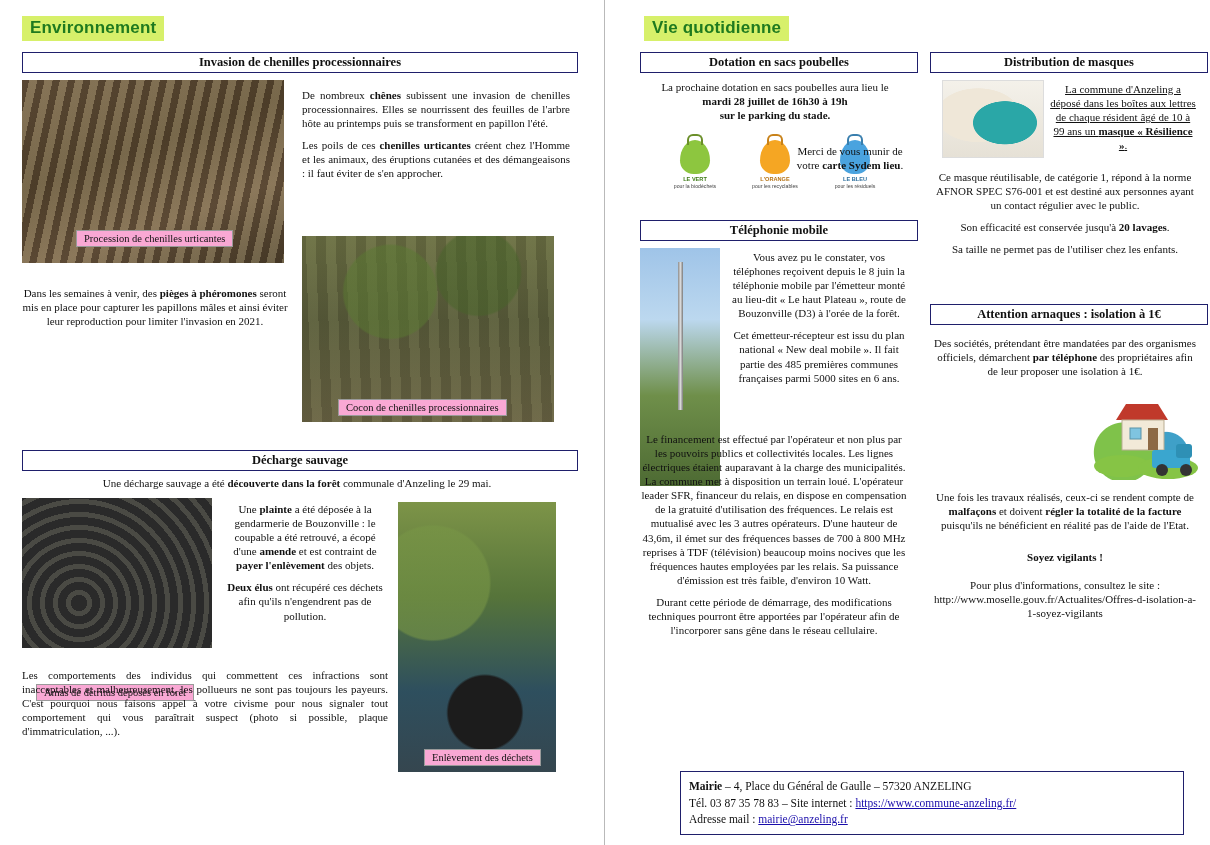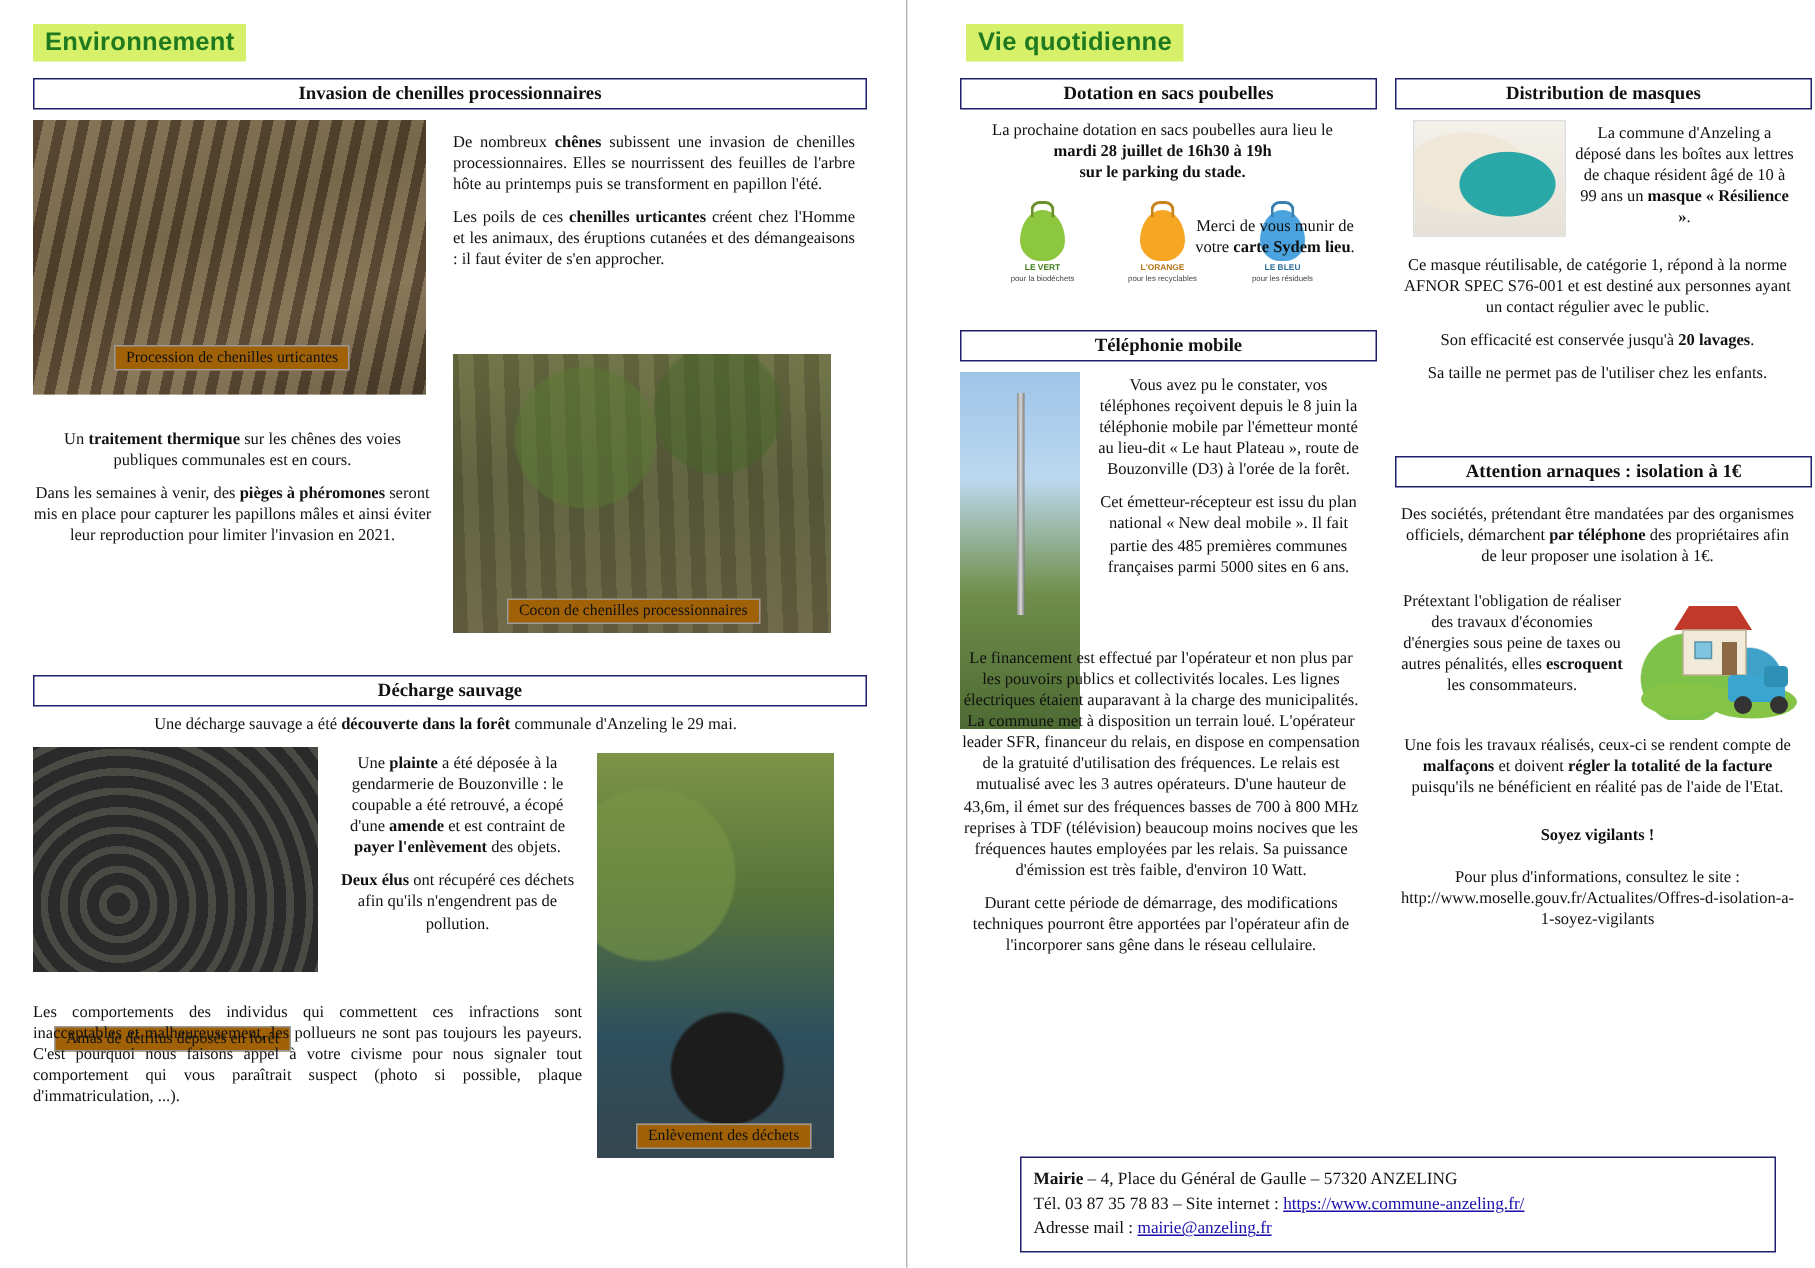--- a/index.html
+++ b/index.html
@@ -35,21 +35,21 @@
     font-size:12.5px;
     padding:2px 4px;
     background:#fff;
   }
   p{margin:0 0 8px 0;line-height:1.28;}
   .center{text-align:center;}
   .just{text-align:justify;}
   b{font-weight:bold;}
   .caption{
     position:absolute;
-    background:#a16207;
+    background:#f9a8d4;
     border:1px solid #9a9a9a;
     font-size:10.5px;
     padding:2px 7px;
     white-space:nowrap;
   }
 
   
   .photo{position:absolute;overflow:hidden;background:#5d6b43;}
   .ph-caterpillar{
     background:
@@ -135,21 +135,20 @@
 
     <div style="position:absolute;left:302px;top:88px;width:268px;">
       <p class="just"><span>De nombreux </span><b>chênes</b><span> subissent une invasion de chenilles processionnaires. Elles se nourrissent des feuilles de l'arbre hôte au printemps puis se transforment en papillon l'été.</span></p>
       <p class="just"><span>Les poils de ces </span><b>chenilles urticantes</b><span> créent chez l'Homme et les animaux, des éruptions cutanées et des démangeaisons : il faut éviter de s'en approcher.</span></p>
     </div>
 
     <div class="photo ph-tree" style="left:302px;top:236px;width:252px;height:186px;"></div>
     <div class="caption" style="left:338px;top:399px;">Cocon de chenilles processionnaires</div>
 
     <div style="position:absolute;left:22px;top:286px;width:266px;">
-      <p class="center"><span>Un </span><b>traitement thermique</b><span> sur les chênes des voies publiques communales est en cours.</span></p>
       <p class="center"><span>Dans les semaines à venir, des </span><b>pièges à phéromones</b><span> seront mis en place pour capturer les papillons mâles et ainsi éviter leur reproduction pour limiter l'invasion en 2021.</span></p>
     </div>
 
     <div class="box-title" style="position:absolute;left:22px;top:450px;width:546px;">Décharge sauvage</div>
 
     <div style="position:absolute;left:26px;top:476px;width:542px;">
       <p class="center"><span>Une décharge sauvage a été </span><b>découverte dans la forêt</b><span> communale d'Anzeling le 29 mai.</span></p>
     </div>
 
     <div class="photo ph-tyres" style="left:22px;top:498px;width:190px;height:150px;"></div>
@@ -218,39 +217,36 @@
 
     <div style="position:absolute;left:28px;top:432px;width:268px;">
       <p class="just" style="text-align:center;">Le financement est effectué par l'opérateur et non plus par les pouvoirs publics et collectivités locales. Les lignes électriques étaient auparavant à la charge des municipalités. La commune met à disposition un terrain loué. L'opérateur leader SFR, financeur du relais, en dispose en compensation de la gratuité d'utilisation des fréquences. Le relais est mutualisé avec les 3 autres opérateurs. D'une hauteur de 43,6m, il émet sur des fréquences basses de 700 à 800 MHz reprises à TDF (télévision) beaucoup moins nocives que les fréquences hautes employées par les relais. Sa puissance d'émission est très faible, d'environ 10 Watt.</p>
       <p class="center">Durant cette période de démarrage, des modifications techniques pourront être apportées par l'opérateur afin de l'incorporer sans gêne dans le réseau cellulaire.</p>
     </div>
 
     <div class="box-title" style="position:absolute;left:318px;top:52px;width:268px;">Distribution de masques</div>
 
     <div class="photo ph-mask" style="left:330px;top:80px;width:100px;height:76px;border:1px solid #ddd;"></div>
 
-    <div style="position:absolute;left:438px;top:82px;width:146px;">
+    <div style="position:absolute;left:438px;top:82px;width:146px;text-decoration:underline;">
       <p class="center"><span>La commune d'Anzeling a déposé dans les boîtes aux lettres de chaque résident âgé de 10 à 99 ans un </span><b>masque « Résilience »</b><span>.</span></p>
     </div>
 
     <div style="position:absolute;left:320px;top:170px;width:266px;">
       <p class="center">Ce masque réutilisable, de catégorie 1, répond à la norme AFNOR SPEC S76-001 et est destiné aux personnes ayant un contact régulier avec le public.</p>
       <p class="center"><span>Son efficacité est conservée jusqu'à </span><b>20 lavages</b><span>.</span></p>
       <p class="center">Sa taille ne permet pas de l'utiliser chez les enfants.</p>
     </div>
 
     <div class="box-title" style="position:absolute;left:318px;top:304px;width:268px;">Attention arnaques : isolation à 1€</div>
 
     <div style="position:absolute;left:320px;top:336px;width:266px;">
       <p class="center"><span>Des sociétés, prétendant être mandatées par des organismes officiels, démarchent </span><b>par téléphone</b><span> des propriétaires afin de leur proposer une isolation à 1€.</span></p>
     </div>
 
-    <div style="position:absolute;left:322px;top:394px;width:148px;">
-      <p class="center"><span>Prétextant l'obligation de réaliser des travaux d'économies d'énergies sous peine de taxes ou autres pénalités, elles </span><b>escroquent</b><span> les consommateurs.</span></p>
-    </div>
 
     <div class="photo ph-house" style="left:480px;top:388px;width:106px;height:92px;">
       <svg class="house-svg" viewBox="0 0 106 92">
         <ellipse cx="30" cy="78" rx="28" ry="11" fill="#86c445"></ellipse>
         <ellipse cx="76" cy="80" rx="30" ry="11" fill="#86c445"></ellipse>
         <polygon points="34,16 66,16 76,32 24,32" fill="#c0392b"></polygon>
         <rect x="30" y="32" width="42" height="30" fill="#f2ead8" stroke="#b9ad93"></rect>
         <rect x="38" y="40" width="11" height="11" fill="#7fc4e0" stroke="#5a93a8"></rect>
         <rect x="56" y="40" width="10" height="22" fill="#8d6a45"></rect>
         <rect x="60" y="62" width="38" height="18" rx="3" fill="#3aa6cf"></rect>

